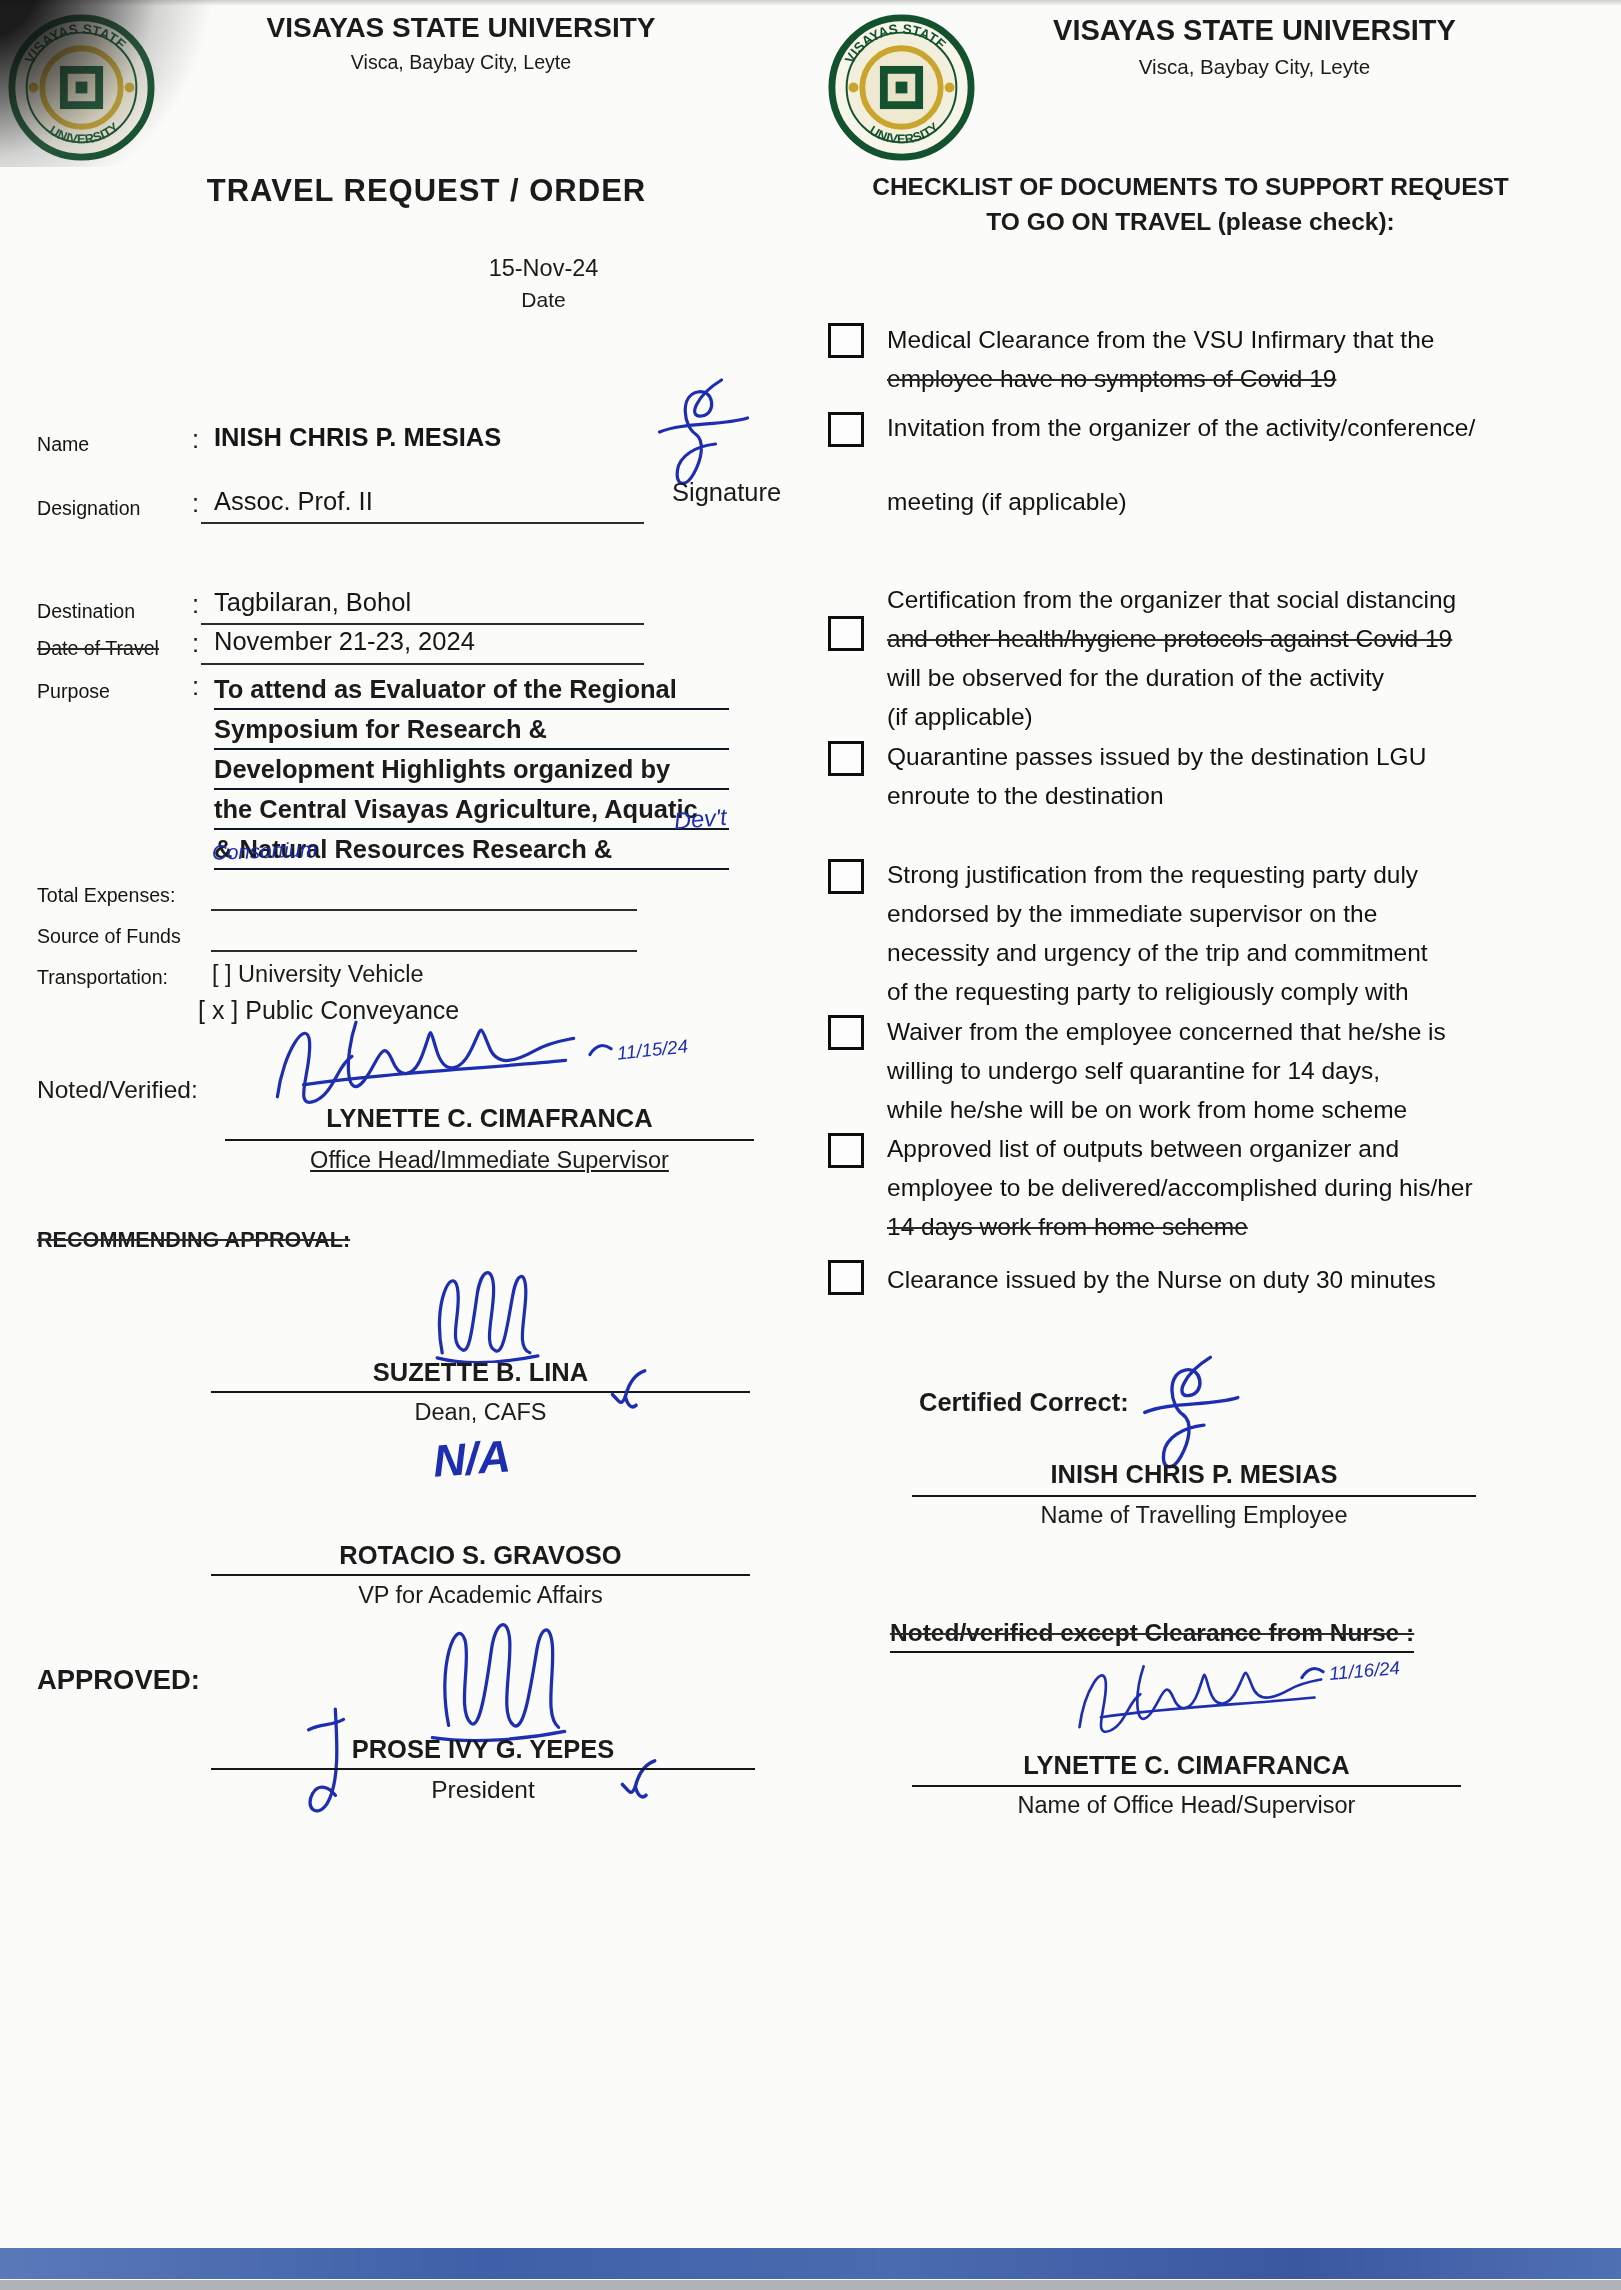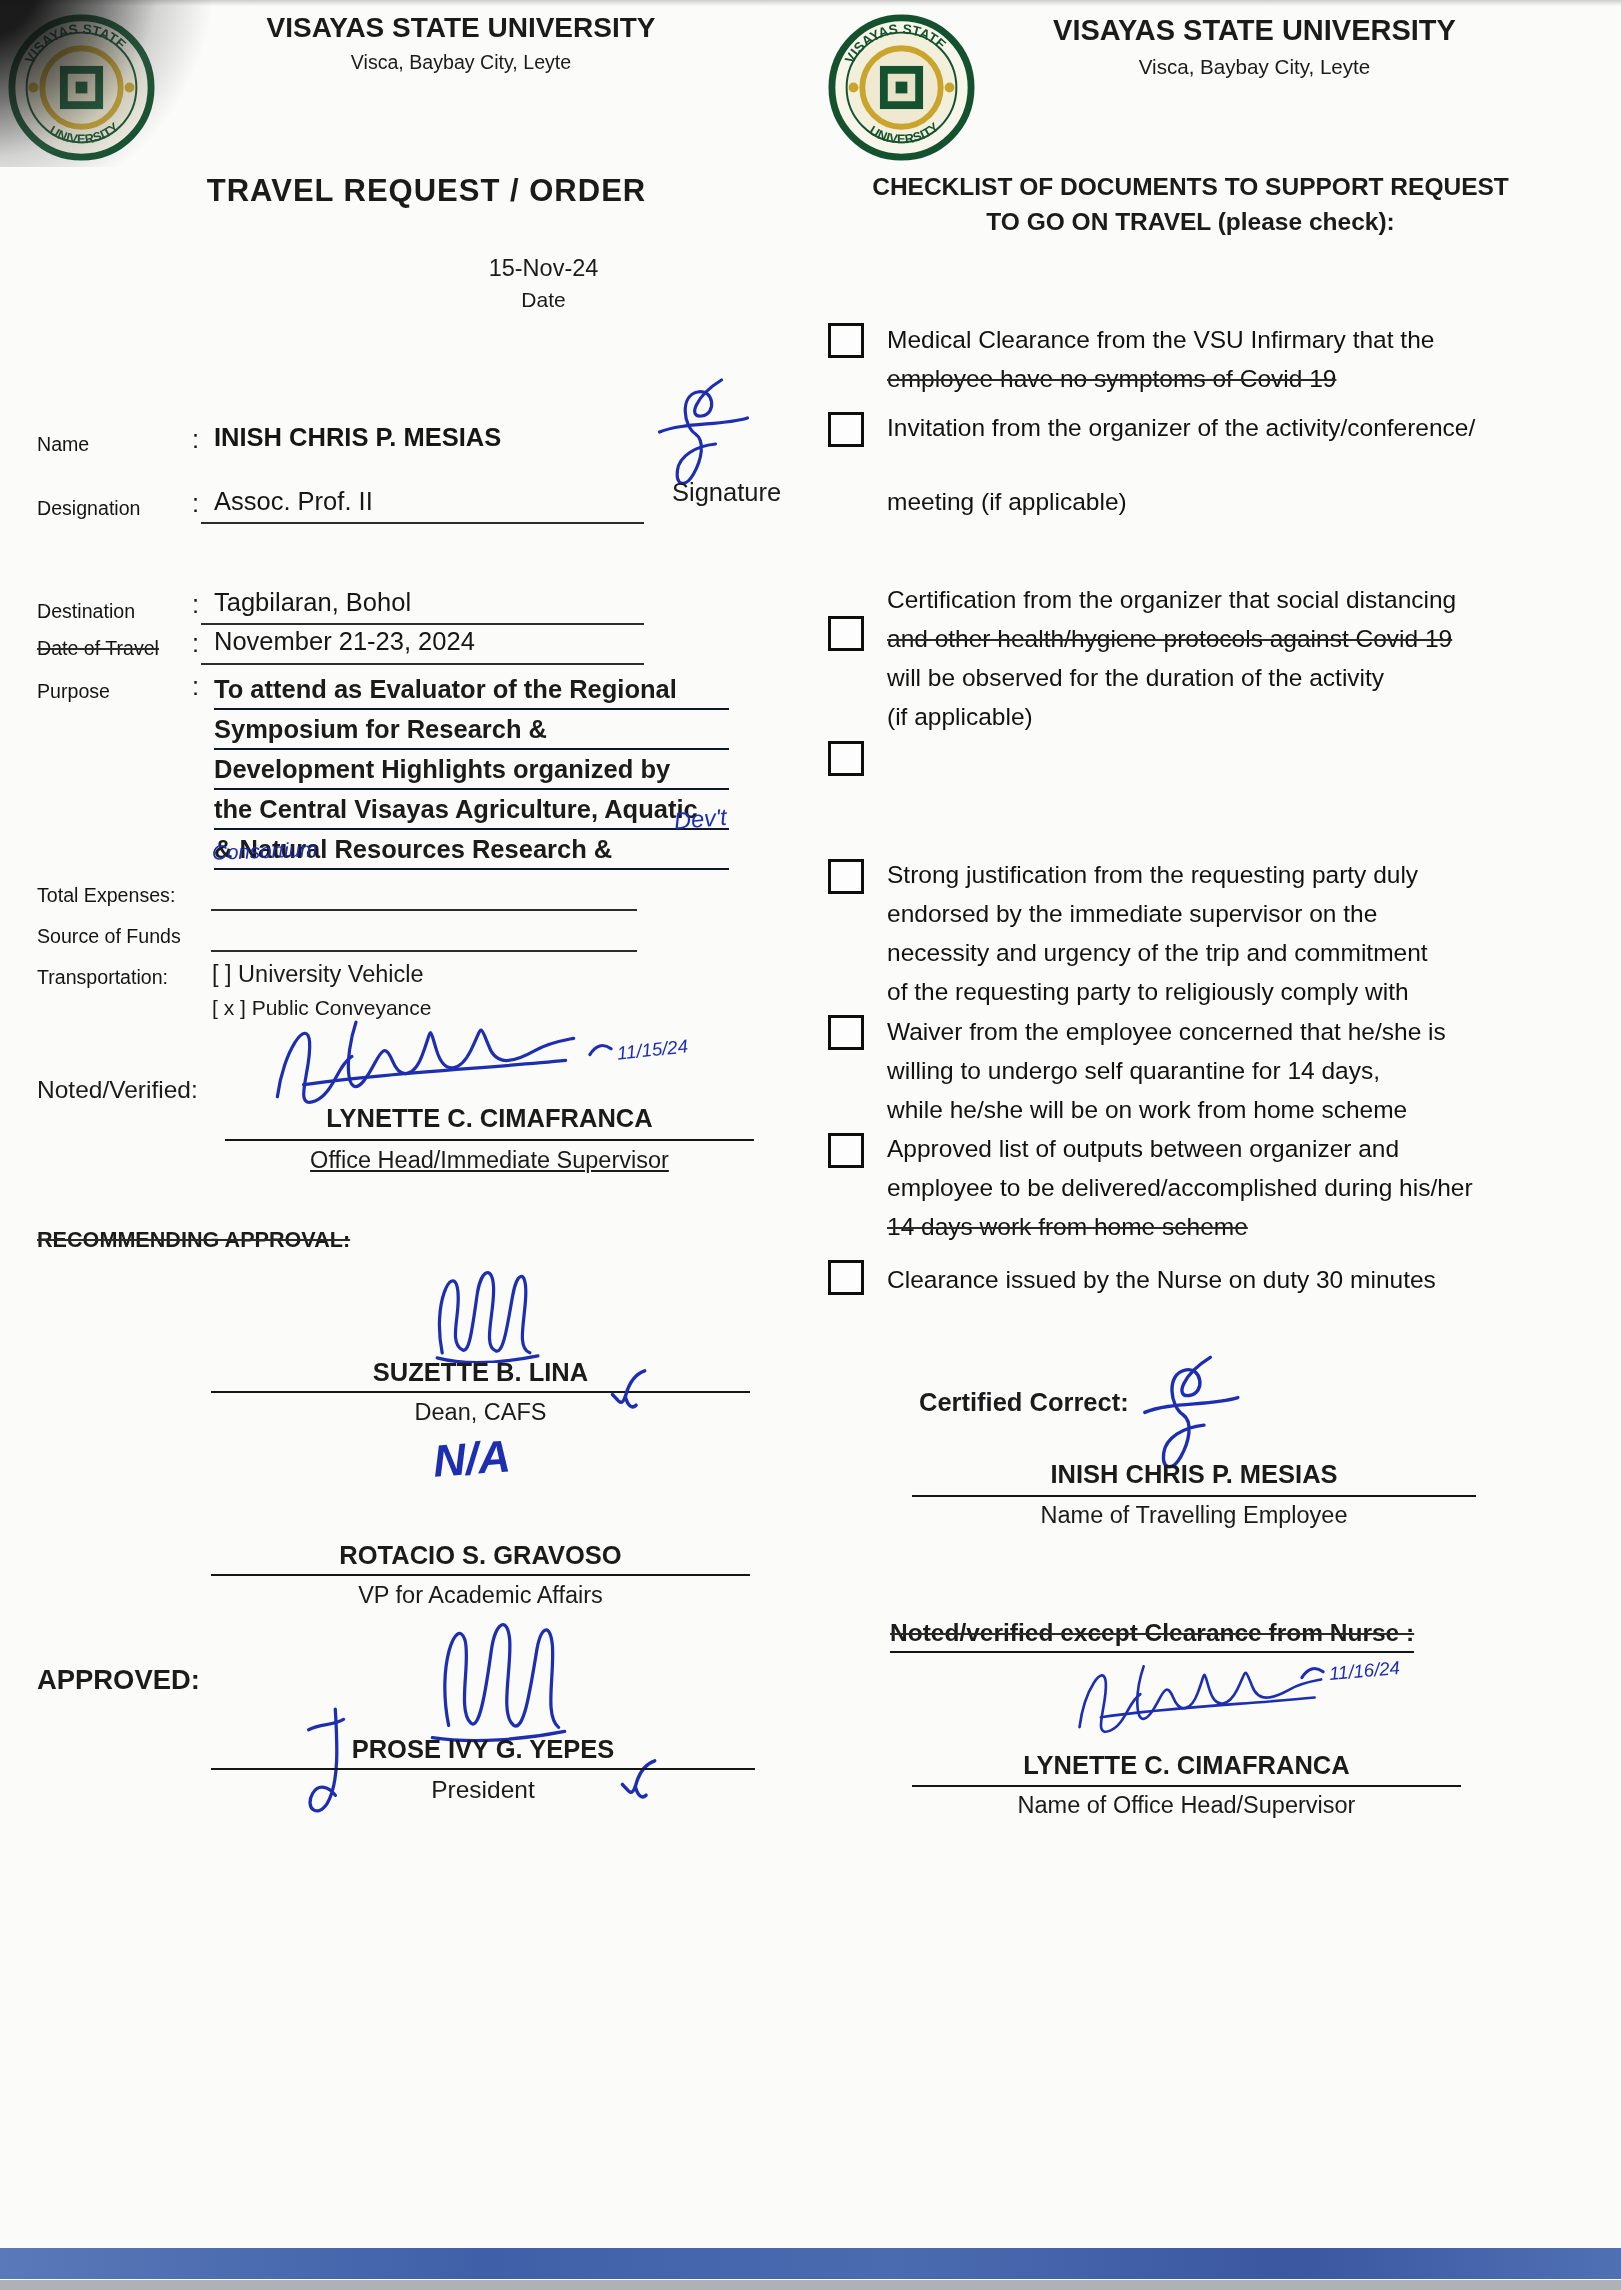--- a/index.html
+++ b/index.html
@@ -94,21 +94,21 @@
   <div class="abs hand" style="left:674px; top:806px; font-size:23.5px; transform:rotate(-5deg);">Dev't</div>
   <div class="abs hand" style="left:212px; top:839px; font-size:20.6px; transform:rotate(-2deg);">Consortium</div>
 
   <div class="abs plabel" style="left:37px; top:884px;">Total Expenses:</div>
   <div class="hline" style="left:211px; top:909px; width:426px;"></div>
   <div class="abs plabel" style="left:37px; top:925px;">Source of Funds</div>
   <div class="hline" style="left:211px; top:950px; width:426px;"></div>
 
   <div class="abs plabel" style="left:37px; top:966px;">Transportation:</div>
   <div class="abs" style="left:212px; top:961px; font-size:23.5px;">[ ] University Vehicle</div>
-  <div class="abs" style="left:212px; top:996px; font-size:21px;">[ x ] Public Conveyance</div>
+  <div class="abs" style="left:198px; top:996px; font-size:25px;">[ x ] Public Conveyance</div>
 
   <div class="abs" style="left:37px; top:1076px; font-size:24.5px;">Noted/Verified:</div>
   <svg class="abs sig" style="left:263px; top:998px;" width="323" height="131" viewBox="0 0 320 130">
     <path d="M14,98 C20,52 44,18 46,44 C48,72 28,112 52,102 C70,94 74,66 88,58"></path>
     <path d="M92,24 C80,60 82,104 100,82 C114,64 118,38 128,62 C136,82 150,78 158,56 C168,30 164,26 172,52 C180,78 196,72 206,52 C218,28 214,24 224,48 C232,70 252,62 270,52 C284,44 298,42 308,40"></path>
     <path d="M40,86 C120,74 220,70 300,62"></path>
   </svg>
   <svg class="abs sig" style="left:586px; top:1037px;" width="29" height="25.5" viewBox="0 0 30 26">
     <path d="M4,18 C10,8 18,6 26,12"></path>
   </svg>
@@ -192,20 +192,24 @@
   <div class="abs clist" style="left:887px; top:408px;">
     <div>Invitation from the organizer of the activity/conference/</div>
     <div style="margin-top:35px;">meeting (if applicable)</div>
   </div>
   <div class="abs clist" style="left:887px; top:580px;">
     <div>Certification from the organizer that social distancing</div>
     <div class="struck">and other health/hygiene protocols against Covid 19</div>
     <div>will be observed for the duration of the activity</div>
     <div> (if applicable)</div>
   </div>
+  <div class="abs clist" style="left:887px; top:737px;">
+    <div>Quarantine passes issued by the destination LGU</div>
+    <div>enroute to the destination</div>
+  </div>
   <div class="abs clist" style="left:887px; top:855px;">
     <div>Strong justification from the requesting party duly</div>
     <div>endorsed by the immediate supervisor on the</div>
     <div>necessity and urgency of the trip and commitment</div>
     <div>of the requesting party to religiously comply with</div>
   </div>
   <div class="abs clist" style="left:887px; top:1012px;">
     <div>Waiver from the employee concerned that he/she is</div>
     <div>willing to undergo self quarantine for 14 days,</div>
     <div>while he/she will be on work from home scheme</div>

